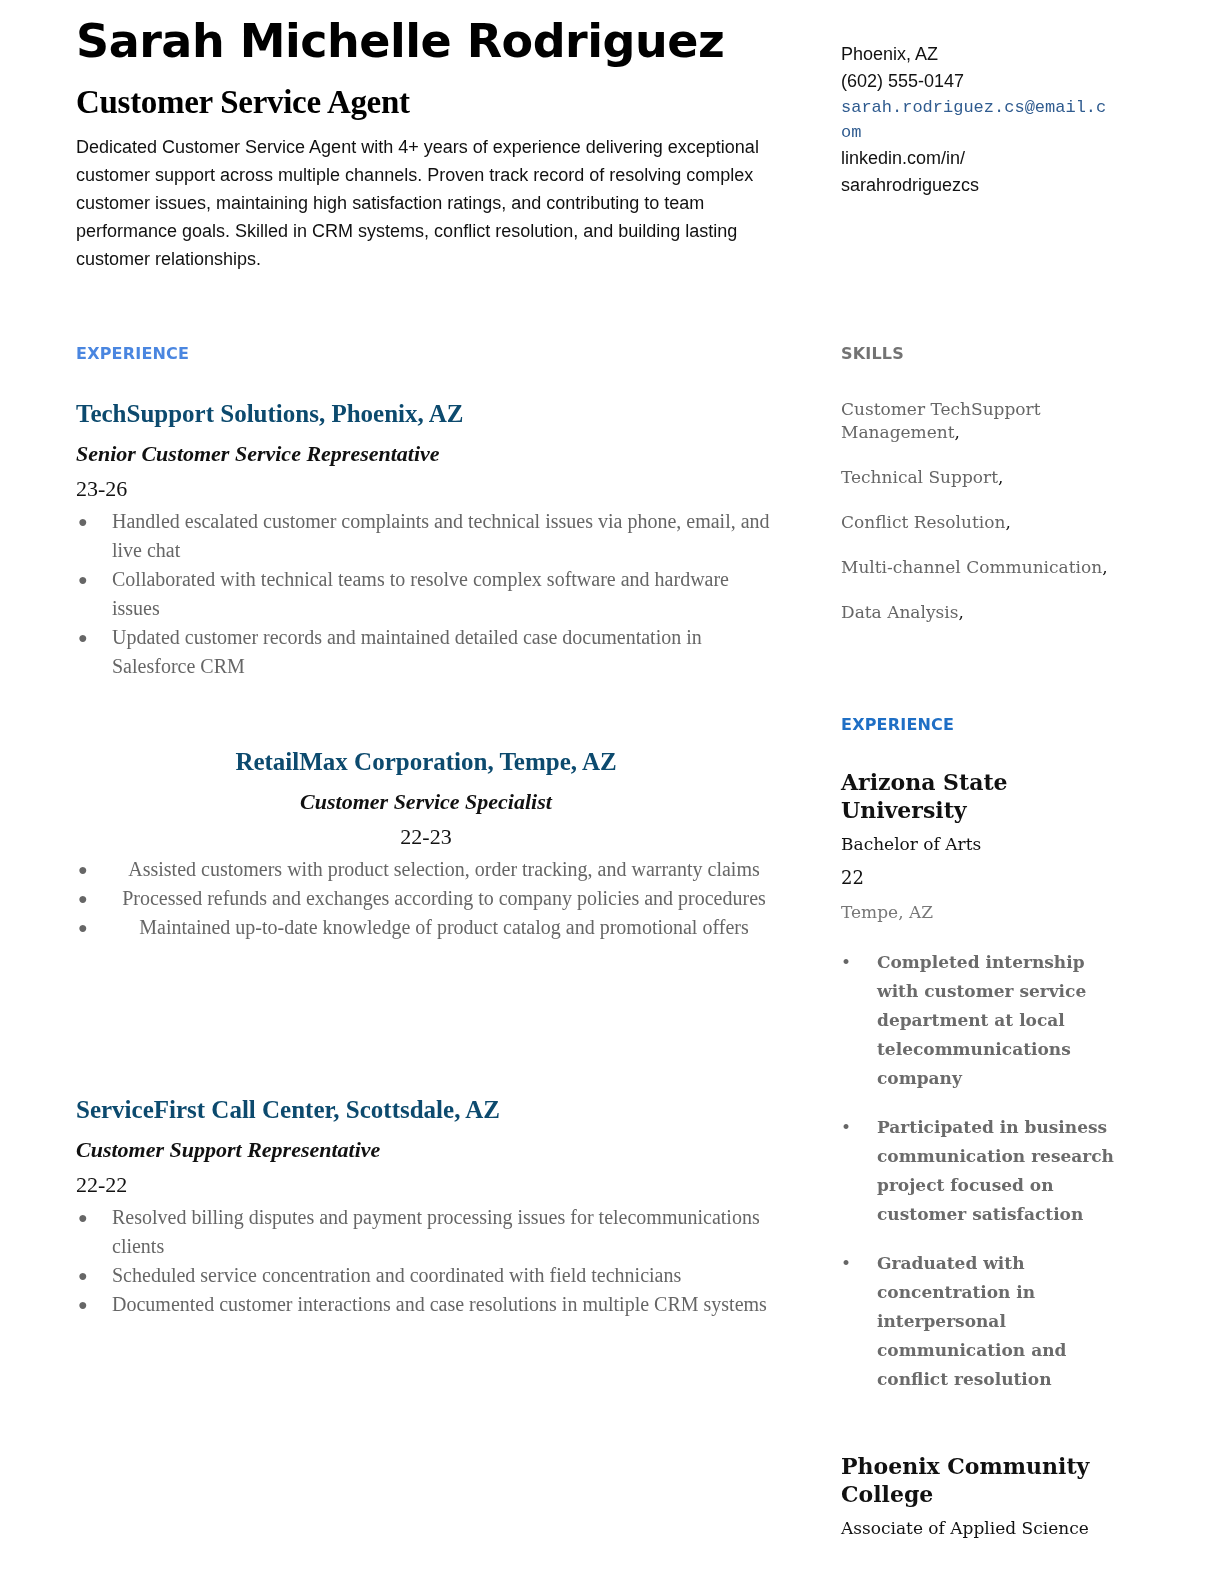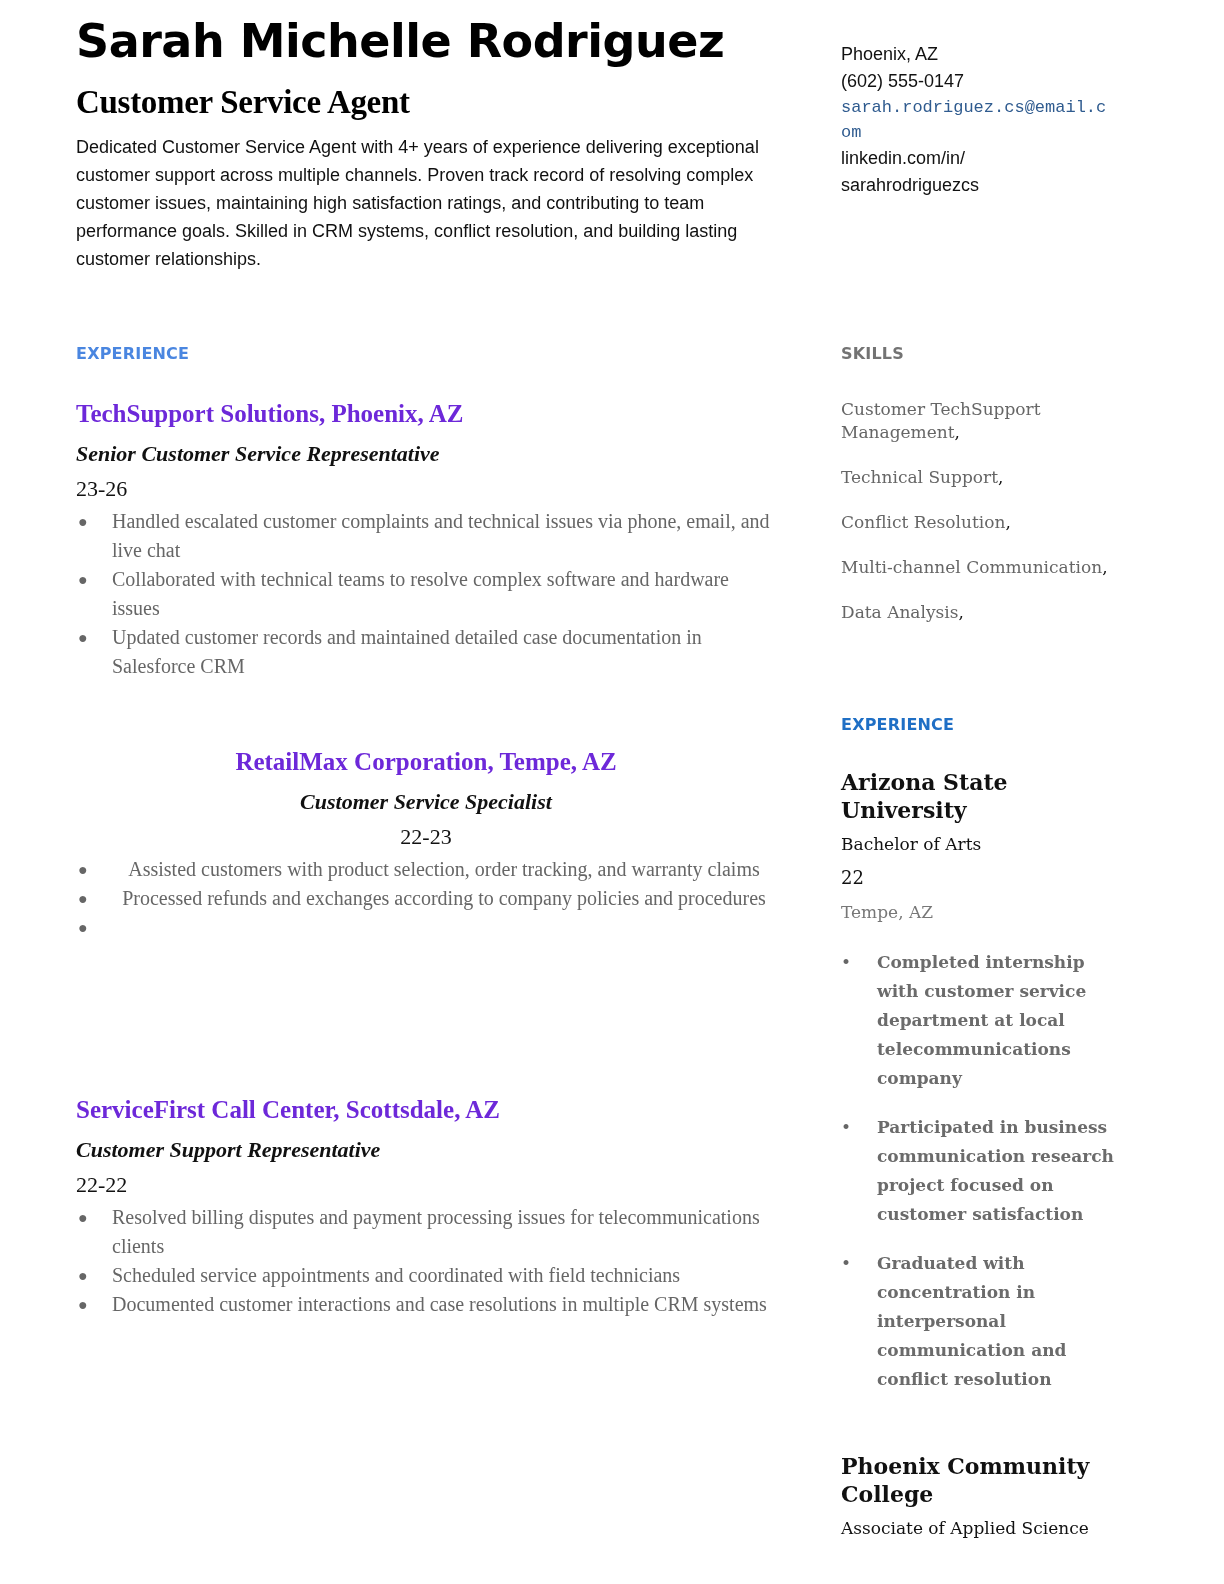--- a/index.html
+++ b/index.html
@@ -11,21 +11,21 @@
 
   .contact { position: absolute; left: 841px; top: 41px; width: 270px; font-family: "Liberation Sans", sans-serif; font-size: 18px; line-height: 27px; color: #111; }
   .contact .email { font-family: Liberation Mono, monospace; font-size: 17px; color: #2f5b8f; line-height: 25px; word-break: break-all; }
 
   .section-heading { position: absolute; font-family: "DejaVu Sans", sans-serif; font-weight: 700; font-size: 16px; letter-spacing: 0.2px; margin: 0; }
   .h-exp { left: 76px; top: 344px; color: #4a86e0; }
   .h-skills { left: 841px; top: 344px; color: #737373; }
   .h-edu { left: 841px; top: 715px; color: #1f6fc5; }
 
   .job { position: absolute; left: 76px; width: 700px; }
-  .job .company { font-family: "Liberation Serif", serif; font-weight: 700; font-size: 25px; color: #6d28d9; margin: 0; line-height: 30px; }
+  .job .company { font-family: "Liberation Serif", serif; font-weight: 700; font-size: 25px; color: #0c4a6e; margin: 0; line-height: 30px; }
   .job .role { font-family: "Liberation Serif", serif; font-style: italic; font-weight: 700; font-size: 22px; color: #111; margin: 10px 0 0 0; line-height: 30px; }
   .job .dates { font-family: "Liberation Serif", serif; font-size: 22px; color: #111; margin: 6px 0 0 0; line-height: 28px; }
   .job ul { list-style: none; margin: 4px 0 0 0; padding: 0; }
   .job li { position: relative; padding-left: 36px; font-family: "Liberation Serif", serif; font-size: 20px; line-height: 29px; color: #666; }
   .job li .bullet { position: absolute; left: 2px; top: 0; color: #666; font-size: 16px; }
 
   .skills { position: absolute; left: 841px; top: 398px; width: 270px; }
   .skill { font-family: "DejaVu Serif", serif; font-size: 17px; line-height: 23px; color: #666; margin: 0 0 22px 0; }
   .skill .comma { color: #111; }
 
@@ -68,31 +68,31 @@
   </ul>
 </div>
 
 <div class="job" style="top:747px;text-align:center;">
   <p class="company">RetailMax Corporation, Tempe, AZ</p>
   <p class="role">Customer Service Specialist</p>
   <p class="dates">22-23</p>
   <ul>
     <li><span class="bullet">●</span><span>Assisted customers with product selection, order tracking, and warranty claims</span></li>
     <li><span class="bullet">●</span><span>Processed refunds and exchanges according to company policies and procedures</span></li>
-    <li><span class="bullet">●</span></li>
+    <li><span class="bullet">●</span><span>Maintained up-to-date knowledge of product catalog and promotional offers</span></li>
   </ul>
 </div>
 
 <div class="job" style="top:1095px;">
   <p class="company">ServiceFirst Call Center, Scottsdale, AZ</p>
   <p class="role">Customer Support Representative</p>
   <p class="dates">22-22</p>
   <ul>
     <li><span class="bullet">●</span><span>Resolved billing disputes and payment processing issues for telecommunications clients</span></li>
-    <li><span class="bullet">●</span><span>Scheduled service appointments and coordinated with field technicians</span></li>
+    <li><span class="bullet">●</span><span>Scheduled service concentration and coordinated with field technicians</span></li>
     <li><span class="bullet">●</span><span>Documented customer interactions and case resolutions in multiple CRM systems</span></li>
   </ul>
 </div>
 
 <h3 class="section-heading h-skills">SKILLS</h3>
 <div class="skills">
   <p class="skill"><span>Customer TechSupport Management</span><span class="comma">,</span></p>
   <p class="skill"><span>Technical Support</span><span class="comma">,</span></p>
   <p class="skill"><span>Conflict Resolution</span><span class="comma">,</span></p>
   <p class="skill"><span>Multi-channel Communication</span><span class="comma">,</span></p>

